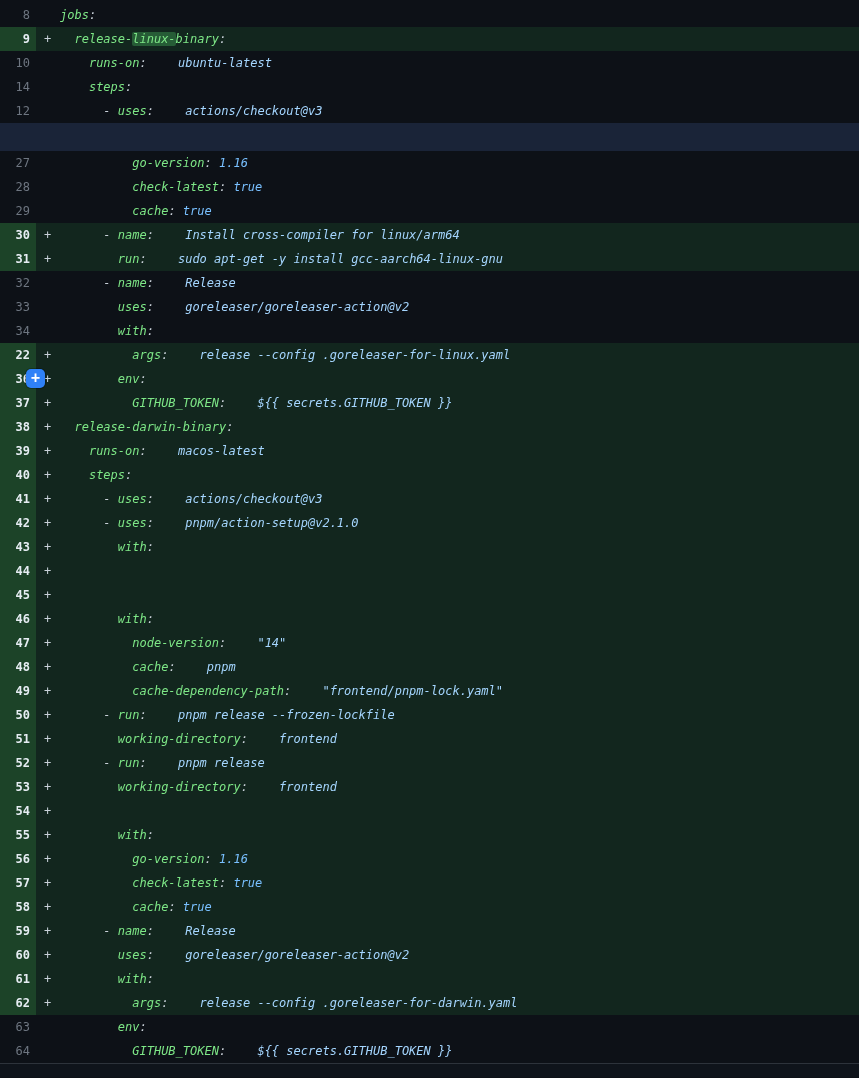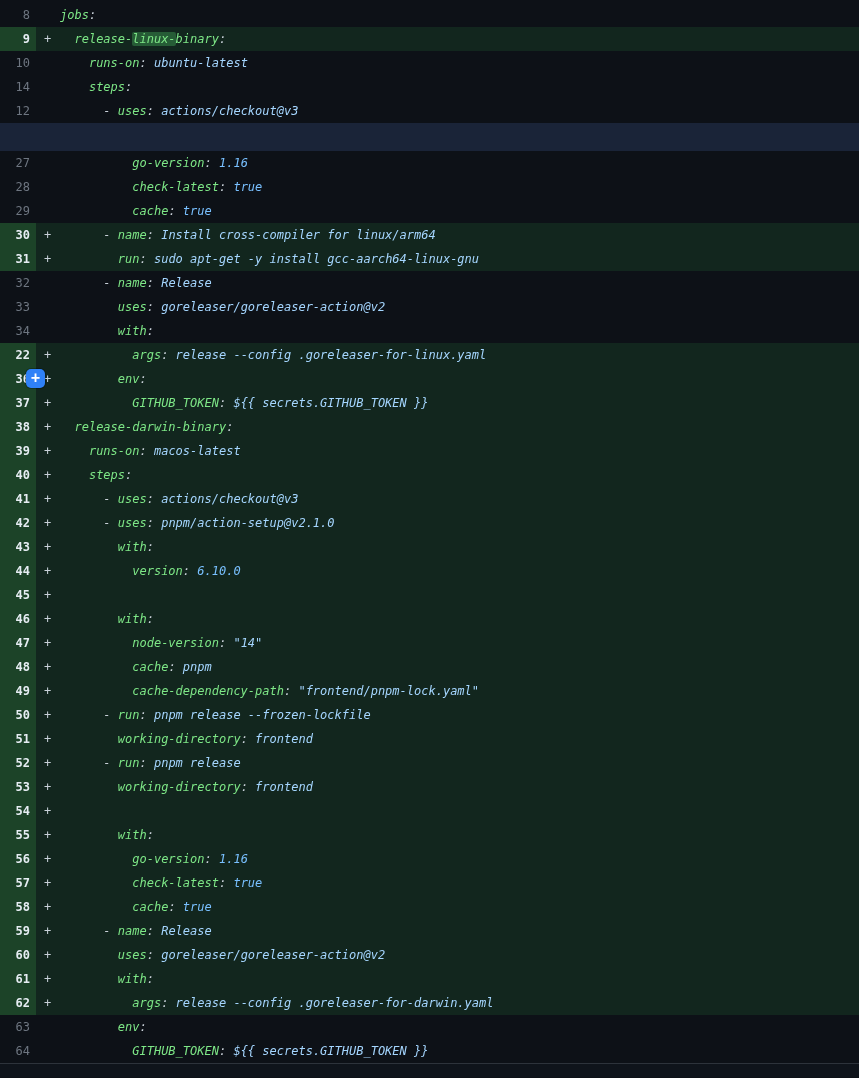--- a/index.html
+++ b/index.html
@@ -36,21 +36,21 @@
     color:var(--ln-ctx);user-select:none;cursor:pointer;
   }
   .row.add .ln{background:var(--add-gutter-bg);color:var(--ln-add);font-weight:600;}
   .marker{
     width:24px;min-width:24px;box-sizing:border-box;padding-left:8px;
     color:var(--plain);user-select:none;
   }
   .code{white-space:pre;font-style:italic;}
   .t-key{color:var(--key);}
   .t-plain{color:var(--plain);}
-  .t-str{color:var(--str);}
+  .t-str{color:var(--str);margin-left:24px;}
   .t-num{color:var(--num);text-align:center;}
   .t-keyhl{color:var(--key);background:var(--hl);border-radius:2px;}
   .band{
     height:28px;background:var(--band-bg);cursor:pointer;
   }
   .comment-btn{
     position:absolute;left:26px;top:2px;z-index:2;
     width:19px;height:19px;border:none;border-radius:5px;
     background:var(--btn);color:#ffffff;
     font-family:"DejaVu Sans Mono","Liberation Mono",monospace;
@@ -82,21 +82,21 @@
     <div class="row ctx"><span class="ln">34</span><span class="marker"></span><span class="code"><span class="t-plain">        </span><span class="t-key">with</span><span class="t-plain">:</span></span></div>
     <div class="row add"><span class="ln">22</span><span class="marker">+</span><span class="code"><span class="t-plain">          </span><span class="t-key">args</span><span class="t-plain">: </span><span class="t-str">release --config .goreleaser-for-linux.yaml</span></span></div>
     <div class="row add"><span class="ln">36</span><span class="marker">+</span><span class="code"><span class="t-plain">        </span><span class="t-key">env</span><span class="t-plain">:</span></span><button class="comment-btn">+</button></div>
     <div class="row add"><span class="ln">37</span><span class="marker">+</span><span class="code"><span class="t-plain">          </span><span class="t-key">GITHUB_TOKEN</span><span class="t-plain">: </span><span class="t-str">${{ secrets.GITHUB_TOKEN }}</span></span></div>
     <div class="row add"><span class="ln">38</span><span class="marker">+</span><span class="code"><span class="t-plain">  </span><span class="t-key">release-darwin-binary</span><span class="t-plain">:</span></span></div>
     <div class="row add"><span class="ln">39</span><span class="marker">+</span><span class="code"><span class="t-plain">    </span><span class="t-key">runs-on</span><span class="t-plain">: </span><span class="t-str">macos-latest</span></span></div>
     <div class="row add"><span class="ln">40</span><span class="marker">+</span><span class="code"><span class="t-plain">    </span><span class="t-key">steps</span><span class="t-plain">:</span></span></div>
     <div class="row add"><span class="ln">41</span><span class="marker">+</span><span class="code"><span class="t-plain">      - </span><span class="t-key">uses</span><span class="t-plain">: </span><span class="t-str">actions/checkout@v3</span></span></div>
     <div class="row add"><span class="ln">42</span><span class="marker">+</span><span class="code"><span class="t-plain">      - </span><span class="t-key">uses</span><span class="t-plain">: </span><span class="t-str">pnpm/action-setup@v2.1.0</span></span></div>
     <div class="row add"><span class="ln">43</span><span class="marker">+</span><span class="code"><span class="t-plain">        </span><span class="t-key">with</span><span class="t-plain">:</span></span></div>
-    <div class="row add"><span class="ln">44</span><span class="marker">+</span><span class="code"><span class="t-plain">          </span><span class="t-key">version</span><span class="t-plain">: </span><span class="t-num">6.10.0</span></span></div>
+    <div class="row add"><span class="ln">44</span><span class="marker">+</span></div>
     <div class="row add"><span class="ln">45</span><span class="marker">+</span></div>
     <div class="row add"><span class="ln">46</span><span class="marker">+</span><span class="code"><span class="t-plain">        </span><span class="t-key">with</span><span class="t-plain">:</span></span></div>
     <div class="row add"><span class="ln">47</span><span class="marker">+</span><span class="code"><span class="t-plain">          </span><span class="t-key">node-version</span><span class="t-plain">: </span><span class="t-str">"14"</span></span></div>
     <div class="row add"><span class="ln">48</span><span class="marker">+</span><span class="code"><span class="t-plain">          </span><span class="t-key">cache</span><span class="t-plain">: </span><span class="t-str">pnpm</span></span></div>
     <div class="row add"><span class="ln">49</span><span class="marker">+</span><span class="code"><span class="t-plain">          </span><span class="t-key">cache-dependency-path</span><span class="t-plain">: </span><span class="t-str">"frontend/pnpm-lock.yaml"</span></span></div>
     <div class="row add"><span class="ln">50</span><span class="marker">+</span><span class="code"><span class="t-plain">      - </span><span class="t-key">run</span><span class="t-plain">: </span><span class="t-str">pnpm release --frozen-lockfile</span></span></div>
     <div class="row add"><span class="ln">51</span><span class="marker">+</span><span class="code"><span class="t-plain">        </span><span class="t-key">working-directory</span><span class="t-plain">: </span><span class="t-str">frontend</span></span></div>
     <div class="row add"><span class="ln">52</span><span class="marker">+</span><span class="code"><span class="t-plain">      - </span><span class="t-key">run</span><span class="t-plain">: </span><span class="t-str">pnpm release</span></span></div>
     <div class="row add"><span class="ln">53</span><span class="marker">+</span><span class="code"><span class="t-plain">        </span><span class="t-key">working-directory</span><span class="t-plain">: </span><span class="t-str">frontend</span></span></div>
     <div class="row add"><span class="ln">54</span><span class="marker">+</span></div>

